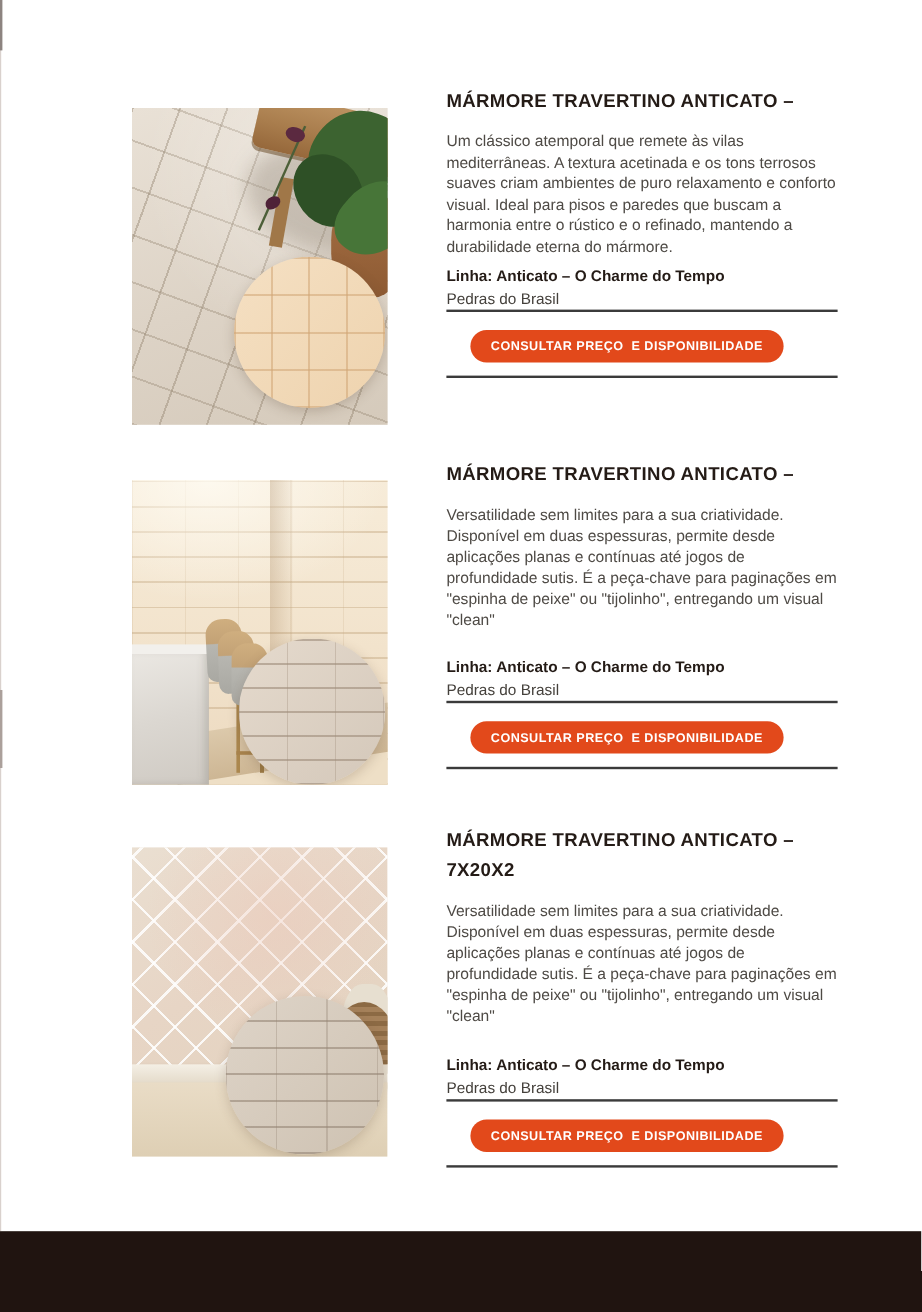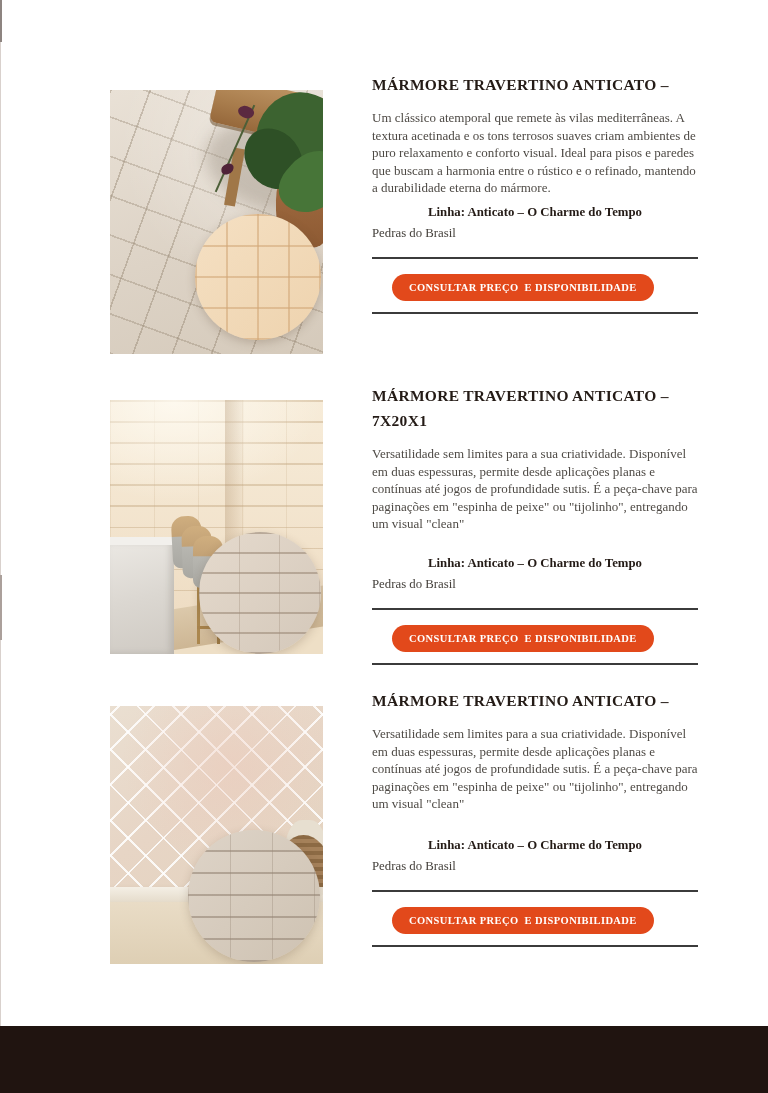--- a/index.html
+++ b/index.html
@@ -1,21 +1,21 @@
 <!DOCTYPE html>
 <html><head>
 <meta charset="utf-8">
 <style>
   html, body { margin: 0; padding: 0; background: #ffffff; }
   .page {
     position: relative;
     width: 768px;
     height: 1093px;
     background: #ffffff;
-    font-family: Liberation Serif, serif;
+    font-family: Liberation Sans, sans-serif;
     overflow: hidden;
   }
 
   
   .edge-hairline { position:absolute; left:0; top:0; width:1px; height:1026px; background:#d9d1cd; }
   .edge-mark-top { position:absolute; left:0; top:0; width:2px; height:42px; background:#8d8480; }
   .edge-mark-mid { position:absolute; left:0; top:575px; width:2px; height:65px; background:#aba09b; }
 
   
   .photo { position:absolute; left:70px; width:213px; overflow:hidden; }
@@ -106,24 +106,24 @@
 
   
   .info { position:absolute; left:372px; width:326px; }
   .info-1 { top:72px; }
   .info-2 { top:383px; }
   .info-3 { top:688px; }
 
   .title { margin:0; font-size:15.5px; font-weight:bold; color:#241b16; letter-spacing:0.3px; line-height:25px; }
   .title span { display:block; }
   .desc { margin:12px 0 0; font-size:13px; line-height:17.5px; color:#4e4a45; }
-  .linha { margin:7px 0 0; font-size:12.8px; font-weight:bold; color:#241b16; line-height:17px;text-align:center; }
+  .linha { margin:7px 0 0; font-size:12.8px; font-weight:bold; color:#241b16; line-height:17px; }
   .info-2 .linha { margin-top:22px; }
   .info-3 .linha { margin-top:24px; }
-  .brand-row { margin-top:2px; padding-bottom:16px; border-bottom:2px solid #3b3b3b; }
+  .brand-row { margin-top:2px; padding-bottom:0; border-bottom:2px solid #3b3b3b; }
   .brand-link { font-size:12.8px; color:#45413c; text-decoration:none; line-height:16px; cursor:pointer; }
   .cta {
     display:block; margin:15px 0 0 20px; height:27px; padding:0 17px;
     background:#e2491b; color:#ffffff; border:none; border-radius:14px;
     font-family:inherit; font-size:10.5px; font-weight:bold; letter-spacing:0.4px;
     white-space:pre; cursor:pointer;
   }
   .section-divider { margin-top:11px; border-bottom:2px solid #3b3b3b; }
 
   
@@ -178,21 +178,20 @@
       <div class="p2-legs"></div>
       <div class="p2-legbar"></div>
       <div class="p2-stool s1"></div>
       <div class="p2-stool s2"></div>
       <div class="p2-stool s3"></div>
       <div class="p2-inset"></div>
     </figure>
     <div class="info info-2">
       <h2 class="title">
         <span>MÁRMORE TRAVERTINO ANTICATO –</span>
-        <span>7X20X1</span>
       </h2>
       <p class="desc">Versatilidade sem limites para a sua criatividade. Disponível em duas espessuras, permite desde aplicações planas e contínuas até jogos de profundidade sutis. É a peça-chave para paginações em "espinha de peixe" ou "tijolinho", entregando um visual "clean"</p>
       <p class="linha">Linha: Anticato – O Charme do Tempo</p>
       <div class="brand-row">
         <a class="brand-link">Pedras do Brasil</a>
       </div>
       <button class="cta">CONSULTAR PREÇO  E DISPONIBILIDADE</button>
       <div class="section-divider"></div>
     </div>
   </section>
@@ -202,20 +201,21 @@
       <div class="p3-wall"></div>
       <div class="p3-ledge"></div>
       <div class="p3-floor"></div>
       <div class="p3-cushion"></div>
       <div class="p3-basket"></div>
       <div class="p3-inset"></div>
     </figure>
     <div class="info info-3">
       <h2 class="title">
         <span>MÁRMORE TRAVERTINO ANTICATO –</span>
+        <span>7X20X2</span>
       </h2>
       <p class="desc">Versatilidade sem limites para a sua criatividade. Disponível em duas espessuras, permite desde aplicações planas e contínuas até jogos de profundidade sutis. É a peça-chave para paginações em "espinha de peixe" ou "tijolinho", entregando um visual "clean"</p>
       <p class="linha">Linha: Anticato – O Charme do Tempo</p>
       <div class="brand-row">
         <a class="brand-link">Pedras do Brasil</a>
       </div>
       <button class="cta">CONSULTAR PREÇO  E DISPONIBILIDADE</button>
       <div class="section-divider"></div>
     </div>
   </section>

